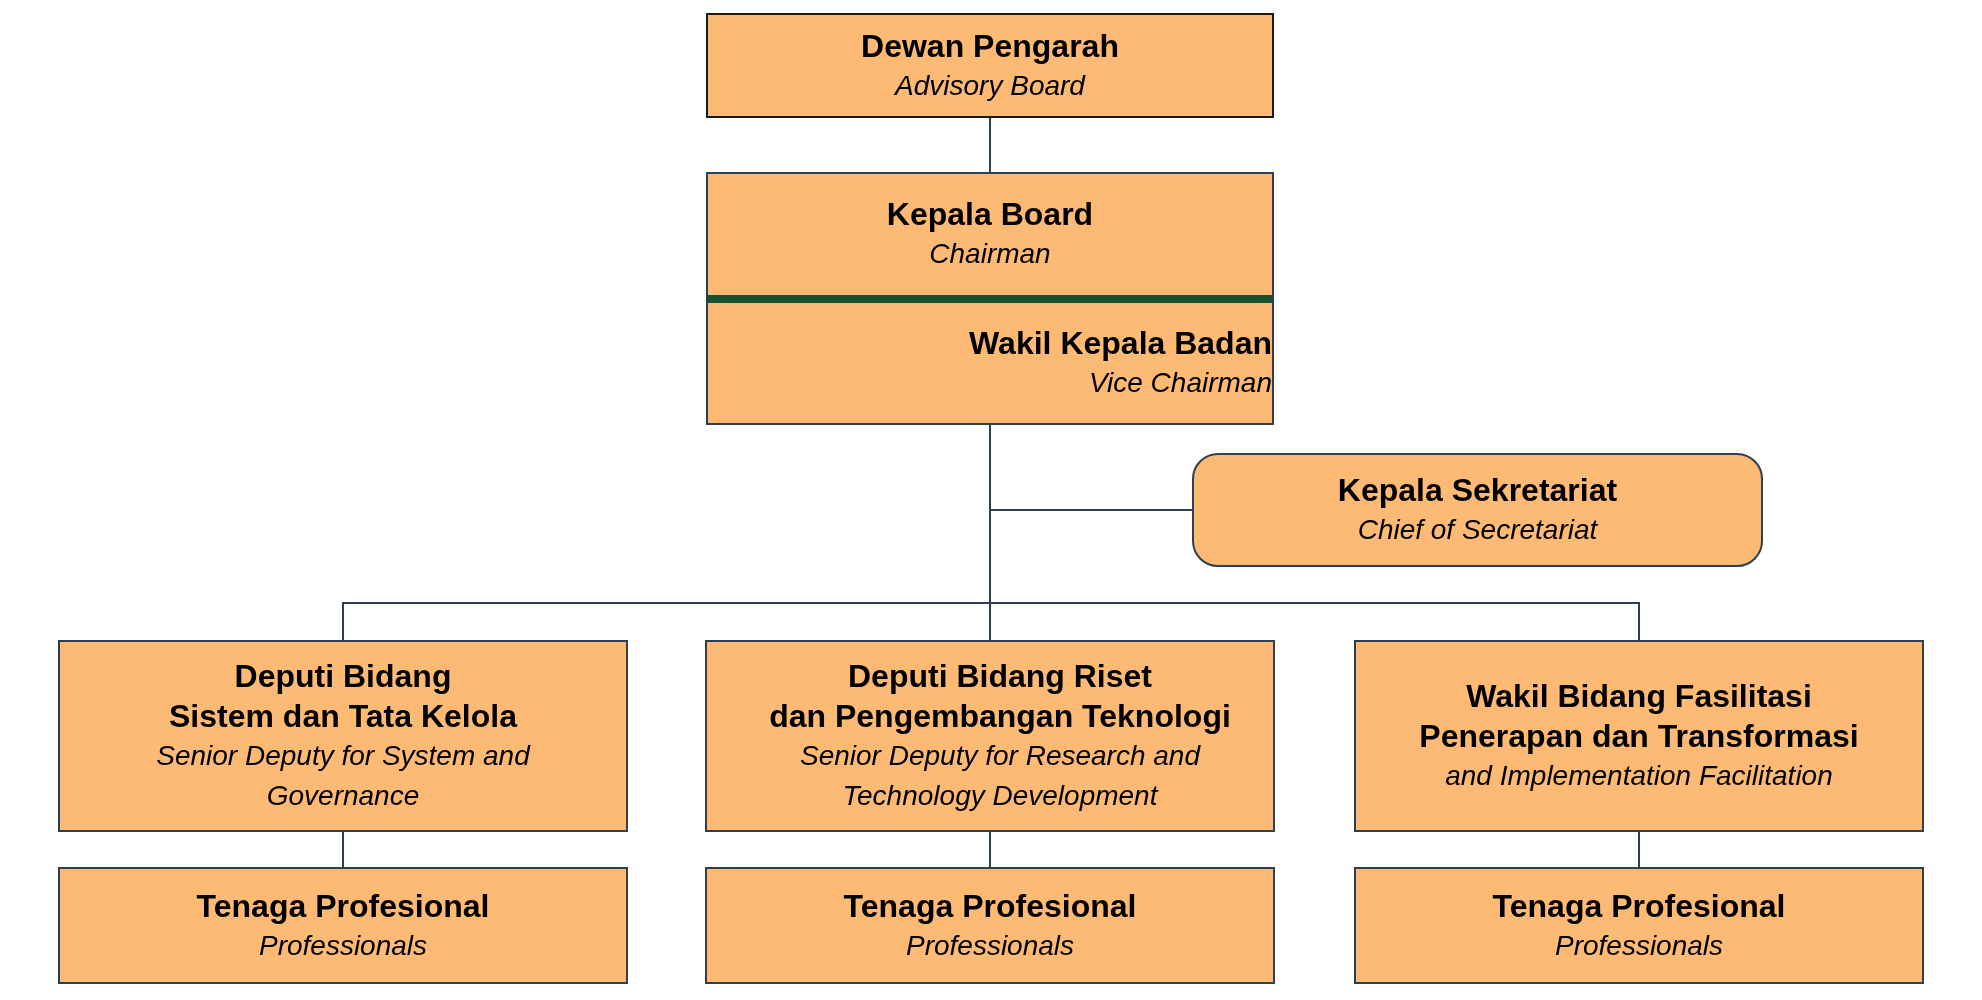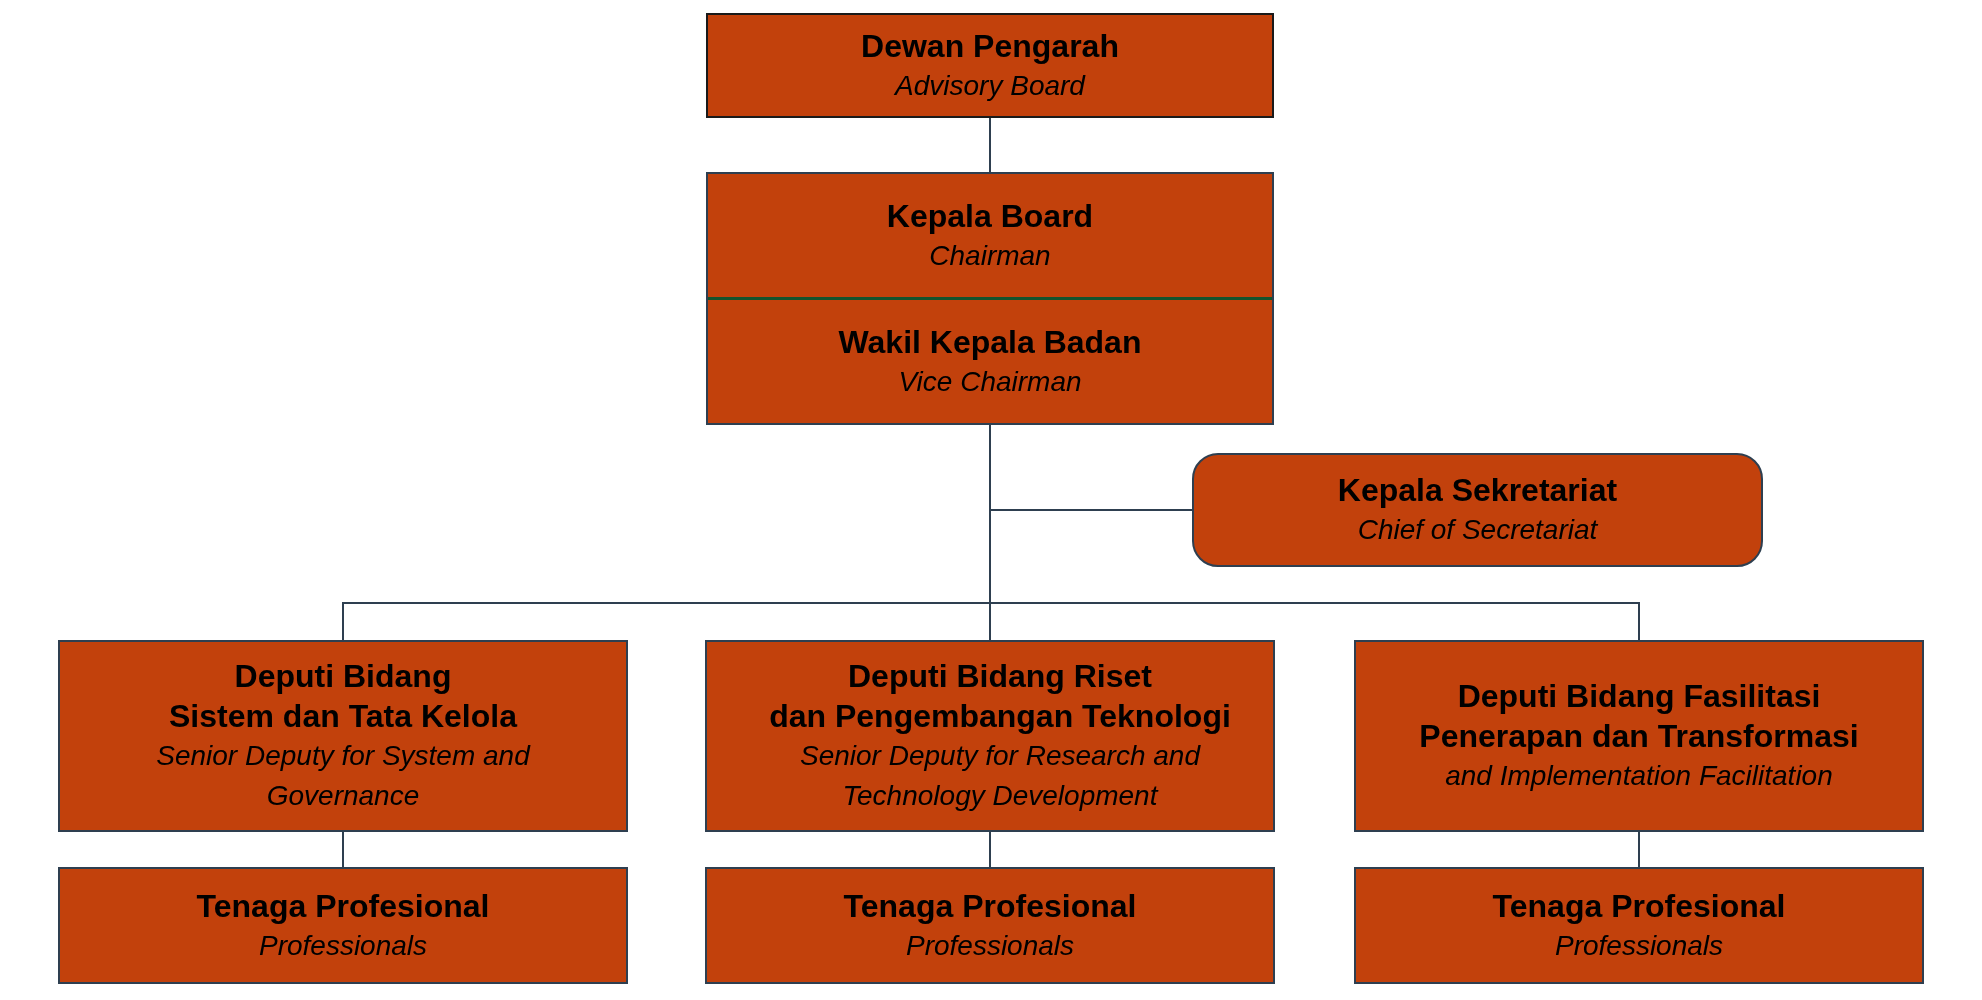--- a/index.html
+++ b/index.html
@@ -7,21 +7,21 @@
     position: relative;
     width: 1982px;
     height: 1000px;
     background: #ffffff;
     font-family: "Liberation Sans", "DejaVu Sans", sans-serif;
     color: #000000;
     overflow: hidden;
   }
   .node {
     position: absolute;
-    background: #c2410c;
+    background: #fdba74;
     border: 2px solid #2e3f50;
     box-sizing: border-box;
     display: flex;
     flex-direction: column;
     align-items: center;
     justify-content: center;
     text-align: center;
   }
   .node.black { border-color: #1a1a1a; }
   .title    { font-weight: bold; font-size: 32px; line-height: 40px; }
@@ -30,21 +30,21 @@
   .cell {
     flex: 1 1 0;
     width: 100%;
     display: flex;
     flex-direction: column;
     align-items: center;
     justify-content: center;
     text-align: center;
     box-sizing: border-box;
   }
-  .cell + .cell { border-top: 3px solid #14532d; }
+  .cell + .cell { border-top: 8px solid #14532d; align-items: flex-end; }
   .line {
     position: absolute;
     background: #2e3f50;
   }
   
   #advisory    { left: 706px;  top: 13px;  width: 568px; height: 105px; }
   #leadership  { left: 706px;  top: 172px; width: 568px; height: 253px; padding: 0; }
   #secretariat { left: 1192px; top: 453px; width: 571px; height: 114px; border-radius: 26px; }
   #deputy-0    { left: 58px;   top: 640px; width: 570px; height: 192px; }
   #deputy-1    { left: 705px;  top: 640px; width: 570px; height: 192px; padding-left: 20px; }
@@ -109,21 +109,21 @@
   </div>
 
   <div class="node" id="deputy-1">
     <div class="title">Deputi Bidang Riset</div>
     <div class="title">dan Pengembangan Teknologi</div>
     <div class="subtitle">Senior Deputy for Research and</div>
     <div class="subtitle">Technology Development</div>
   </div>
 
   <div class="node" id="deputy-2">
-    <div class="title">Deputi Bidang Fasilitasi</div>
+    <div class="title">Wakil Bidang Fasilitasi</div>
     <div class="title">Penerapan dan Transformasi</div>
     <div class="subtitle">and Implementation Facilitation</div>
   </div>
 
   <div class="node" id="prof-0">
     <div class="title">Tenaga Profesional</div>
     <div class="subtitle">Professionals</div>
   </div>
 
   <div class="node" id="prof-1">

